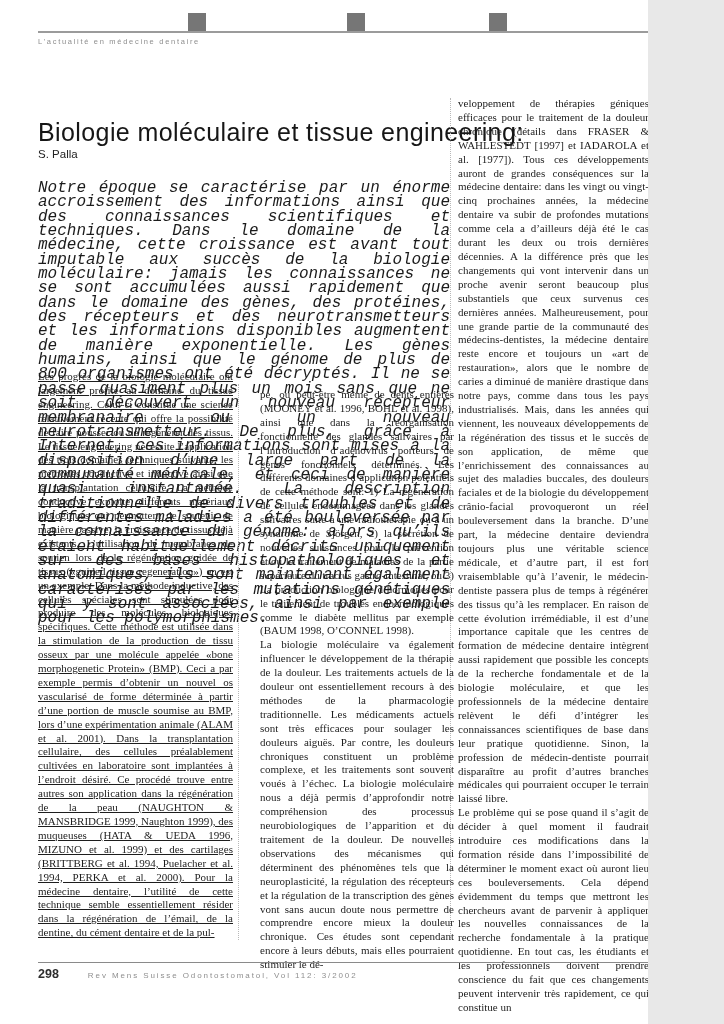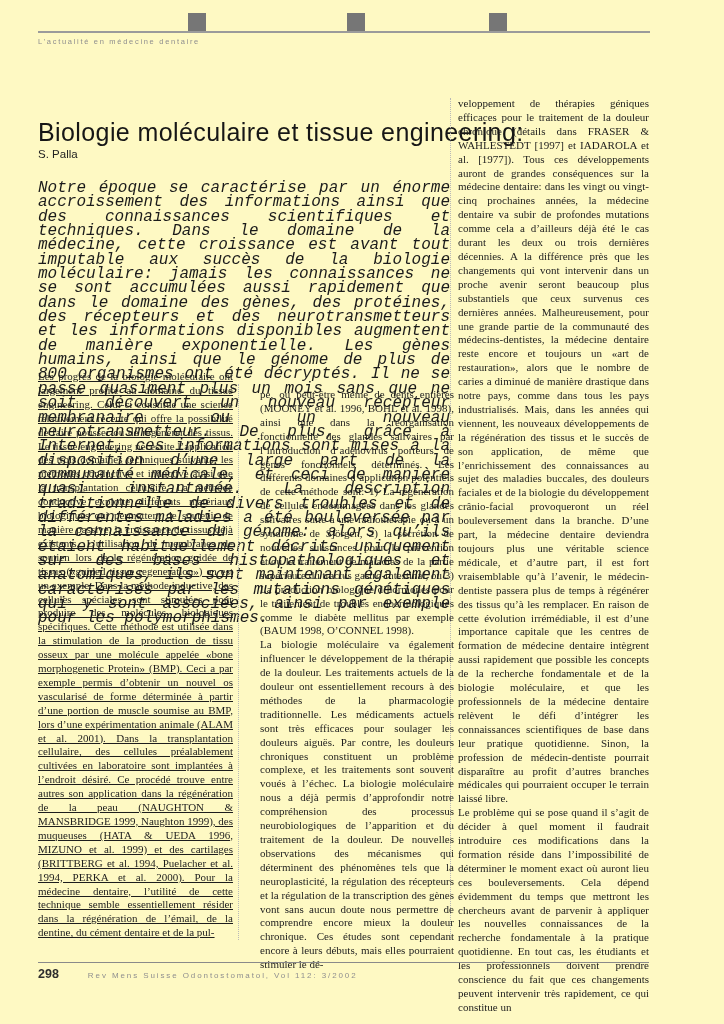--- a/index.html
+++ b/index.html
@@ -1,20 +1,20 @@
 <!DOCTYPE html>
 <html lang="fr"><head>
 <meta charset="utf-8">
 <style>
   html, body { margin: 0; padding: 0; background: #e8e8e8; }
   .page {
     position: relative;
-    width: 724px;
+    width: 648px;
     height: 1024px;
-    background: #fef9c3;
+    background: #ffffff;
     font-family: "Liberation Serif", serif;
     color: #1c1c1c;
     overflow: hidden;
   }
   
   .top-rule {
     position: absolute; left: 38px; top: 31px;
     width: 612px; height: 2px; background: #9b9b9b;
   }
   .top-square {

